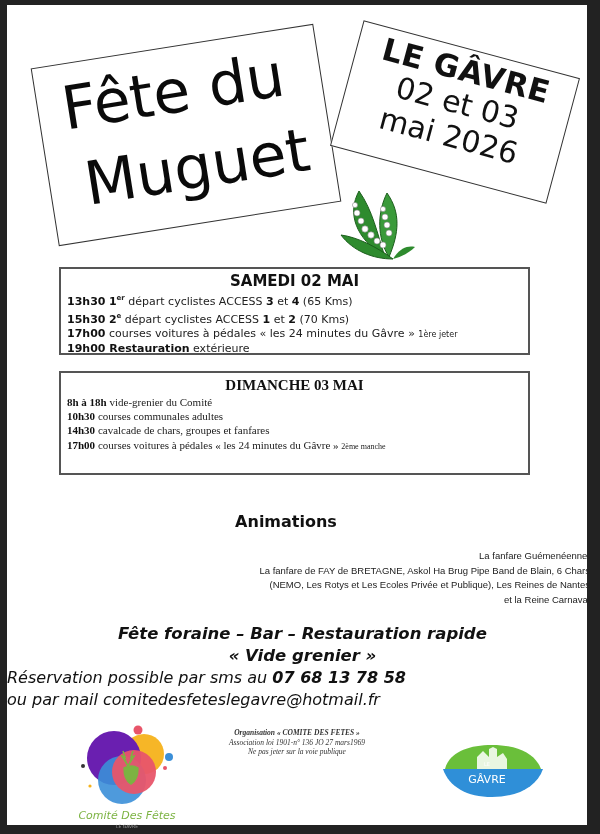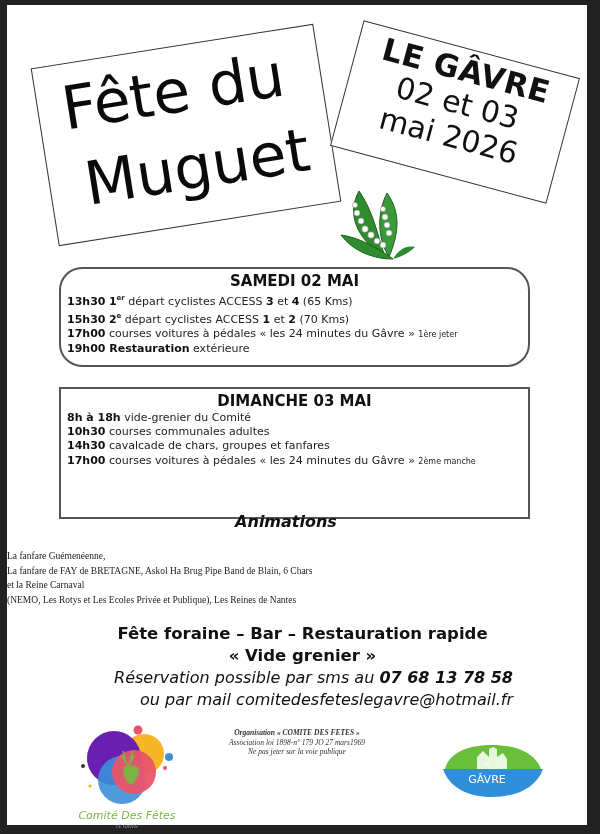--- a/index.html
+++ b/index.html
@@ -33,44 +33,44 @@
   .date-card .d1 { font-size: 30px; line-height: 34px; }
   .date-card .d2 { font-size: 30px; line-height: 34px; }
 
   .muguet { position: absolute; left: 330px; top: 178px; width: 80px; height: 80px; }
 
   .prog-box {
     position: absolute; left: 52px; width: 471px; border: 2px solid #555; background: #fff;
     box-sizing: border-box; padding: 3px 6px 4px 6px;
     font-family: "DejaVu Sans", sans-serif;
   }
-  .prog-box.sat { top: 262px; height: 100px; border-radius: 23px; }
-  .prog-box.sun { top: 382px; height: 132px; }
+  .prog-box.sat { top: 262px; height: 88px; }
+  .prog-box.sun { top: 366px; height: 104px; font-family: Liberation Serif, serif; }
   .prog-box .day {
     text-align: center; font-weight: bold; font-size: 15px; line-height: 18px; margin-bottom: 1px;
   }
   .prog-box .row { font-size: 11px; line-height: 14.2px; white-space: nowrap; color: #222; }
   .prog-box .row b { color: #111; }
   .prog-box .row .small { font-size: 8px; }
   .prog-box .row sup { font-size: 7px; font-weight: bold; }
 
   .animations-title {
     position: absolute; left: 0; width: 558px; top: 507px; text-align: center;
-    font-weight: bold; font-style: italic; font-size: 16px; color: #111;
+    font-weight: bold; font-size: 16px; color: #111;
   }
   .animations-text {
-    position: absolute; left: 0; width: 583px; top: 544px; text-align: left;
-    font-family: Liberation Serif, serif; font-size: 9.5px; line-height: 14.5px; color: #222;
+    position: absolute; left: 0; width: 583px; top: 544px; text-align: right;
+    font-family: Liberation Sans, sans-serif; font-size: 9.5px; line-height: 14.5px; color: #222;
   }
   .foire {
     position: absolute; left: 0; width: 591px; top: 618px; text-align: center;
-    font-weight: bold; font-size: 16.5px; line-height: 22px; color: #111;
+    font-weight: bold; font-style: italic; font-size: 16.5px; line-height: 22px; color: #111;
   }
   .resa {
-    position: absolute; left: 0; width: 506px; top: 662px; text-align: right;
+    position: absolute; left: 0; width: 506px; top: 662px; text-align: left;
     font-style: italic; font-size: 16px; line-height: 22px; color: #111;
   }
   .resa b { font-weight: bold; }
   .orga {
     position: absolute; left: 180px; width: 220px; top: 723px; text-align: center;
     font-family: "Liberation Serif", serif; font-style: italic; font-size: 7.5px; line-height: 9.5px; color: #333;
   }
   .orga .o1 { font-weight: bold; }
   .logo-comite { position: absolute; left: 55px; top: 715px; width: 130px; height: 110px; }
   .logo-gavre { position: absolute; left: 430px; top: 730px; width: 110px; height: 70px; }
@@ -140,37 +140,37 @@
     </div>
     <div class="row">
       <b>17h00</b><span> courses voitures à pédales « les 24 minutes du Gâvre » </span><span class="small">2ème manche</span>
     </div>
   </div>
 
   <div class="animations-title">Animations</div>
   <div class="animations-text">
     <div>La fanfare Guémenéenne,</div>
     <div>La fanfare de FAY de BRETAGNE, Askol Ha Brug Pipe Band de Blain,  6 Chars</div>
+    <div>(NEMO, Les Rotys et Les Ecoles Privée et Publique), Les Reines de Nantes</div>
     <div>et la Reine Carnaval</div>
-    <div>(NEMO, Les Rotys et Les Ecoles Privée et Publique), Les Reines de Nantes</div>
   </div>
 
   <div class="foire">
     <div>Fête foraine – Bar – Restauration rapide</div>
     <div>« Vide grenier »</div>
   </div>
 
   <div class="resa">
     <div><span>Réservation possible par sms au </span><b>07 68 13 78 58</b></div>
     <div><span>ou par mail </span><span>comitedesfeteslegavre@hotmail.fr</span></div>
   </div>
 
   <div class="orga">
     <div class="o1">Organisation « COMITE DES FETES »</div>
-    <div>Association loi 1898-n° 179 JO 27 mars1969</div>
+    <div>Association loi 1901-n° 136 JO 27 mars1969</div>
     <div>Ne pas jeter sur la voie publique</div>
   </div>
 
   <svg class="logo-comite" viewBox="0 0 130 110">
     <circle cx="82" cy="34" r="20" fill="#f6b21b" opacity="0.95"></circle>
     <circle cx="52" cy="38" r="27" fill="#6a1fb0"></circle>
     <circle cx="60" cy="60" r="24" fill="#3b8fd8" opacity="0.9"></circle>
     <circle cx="72" cy="52" r="22" fill="#e8556a" opacity="0.95"></circle>
     <circle cx="76" cy="10" r="4.5" fill="#e8556a"></circle>
     <circle cx="107" cy="37" r="4" fill="#3b8fd8"></circle>

